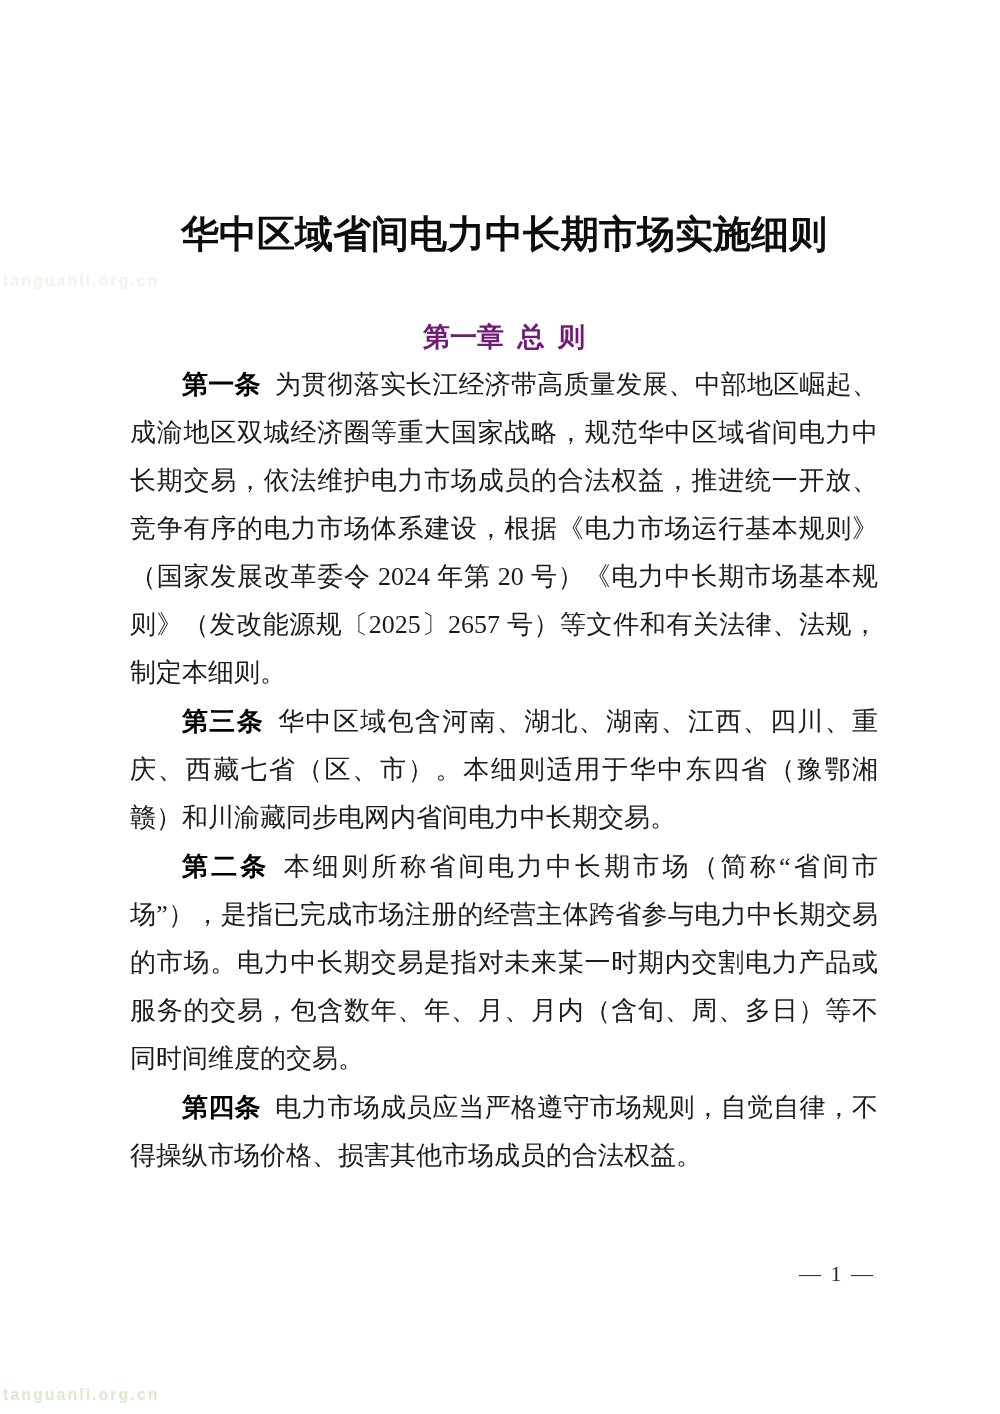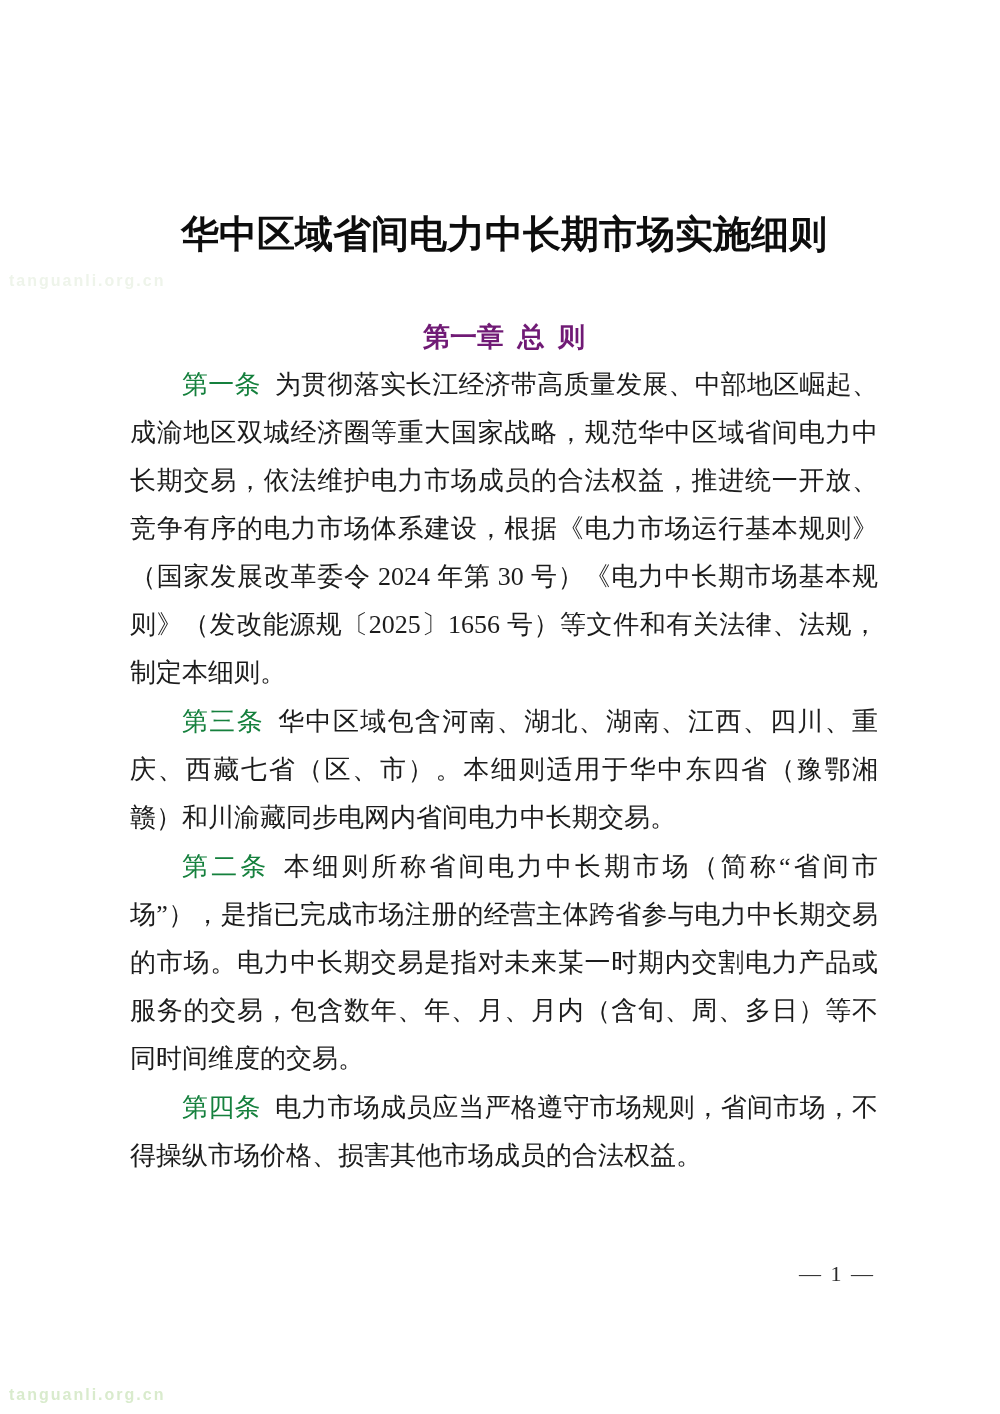--- a/index.html
+++ b/index.html
@@ -49,37 +49,37 @@
     line-height: 48px;
     text-align: justify;
     color: #1c1c1c;
   }
   .article {
     margin: 0;
     text-indent: 2em;
   }
   .article-label {
     font-family: "Liberation Sans", sans-serif;
-    font-weight: normal;
-    color: #15803d;
+    font-weight: bold;
+    color: #000000;
     margin-right: 0.55em;
   }
   .page-number {
     position: absolute;
     top: 1260px;
     right: 125px;
     font-size: 22px;
     line-height: 28px;
     color: #2a2a2a;
     letter-spacing: 2px;
     white-space: nowrap;
   }
   .watermark {
     position: absolute;
-    left: 9px;
+    left: 3px;
     font-family: "Liberation Sans", sans-serif;
     font-weight: bold;
     font-size: 16px;
     letter-spacing: 2px;
     white-space: nowrap;
     pointer-events: none;
   }
   .watermark-bottom {
     top: 1386px;
     color: #d9ebcd;
@@ -91,22 +91,22 @@
 </style>
 </head>
 <body>
 
 <div class="watermark watermark-top">tanguanli.org.cn</div>
 
 <div class="page">
   <h1 class="doc-title">华中区域省间电力中长期市场实施细则</h1>
   <h2 class="chapter-heading">第一章 总 则</h2>
   <div class="doc-body">
-    <p class="article"><span class="article-label">第一条</span><span>为贯彻落实长江经济带高质量发展、中部地区崛起、成渝地区双城经济圈等重大国家战略，规范华中区域省间电力中长期交易，依法维护电力市场成员的合法权益，推进统一开放、竞争有序的电力市场体系建设，根据《电力市场运行基本规则》（国家发展改革委令 2024 年第 30 号）《电力中长期市场基本规则》（发改能源规〔2025〕1656 号）等文件和有关法律、法规，制定本细则。</span></p>
+    <p class="article"><span class="article-label">第一条</span><span>为贯彻落实长江经济带高质量发展、中部地区崛起、成渝地区双城经济圈等重大国家战略，规范华中区域省间电力中长期交易，依法维护电力市场成员的合法权益，推进统一开放、竞争有序的电力市场体系建设，根据《电力市场运行基本规则》（国家发展改革委令 2024 年第 20 号）《电力中长期市场基本规则》（发改能源规〔2025〕2657 号）等文件和有关法律、法规，制定本细则。</span></p>
     <p class="article"><span class="article-label">第三条</span><span>华中区域包含河南、湖北、湖南、江西、四川、重庆、西藏七省（区、市）。本细则适用于华中东四省（豫鄂湘赣）和川渝藏同步电网内省间电力中长期交易。</span></p>
     <p class="article"><span class="article-label">第二条</span><span>本细则所称省间电力中长期市场（简称“省间市场”），是指已完成市场注册的经营主体跨省参与电力中长期交易的市场。电力中长期交易是指对未来某一时期内交割电力产品或服务的交易，包含数年、年、月、月内（含旬、周、多日）等不同时间维度的交易。</span></p>
-    <p class="article"><span class="article-label">第四条</span><span>电力市场成员应当严格遵守市场规则，省间市场，不得操纵市场价格、损害其他市场成员的合法权益。</span></p>
+    <p class="article"><span class="article-label">第四条</span><span>电力市场成员应当严格遵守市场规则，自觉自律，不得操纵市场价格、损害其他市场成员的合法权益。</span></p>
   </div>
 </div>
 
 <div class="page-number">— 1 —</div>
 
 <div class="watermark watermark-bottom">tanguanli.org.cn</div>
 
 </body></html>

